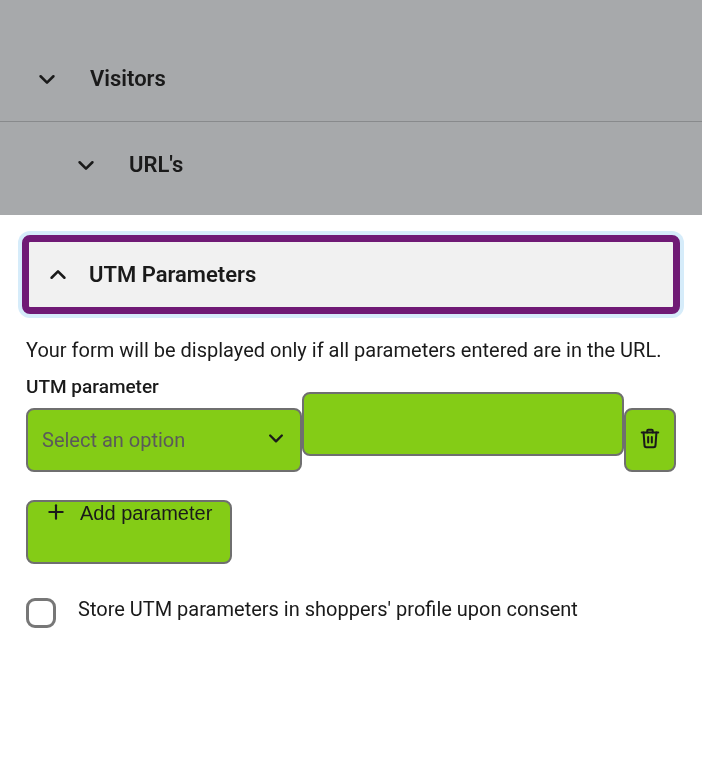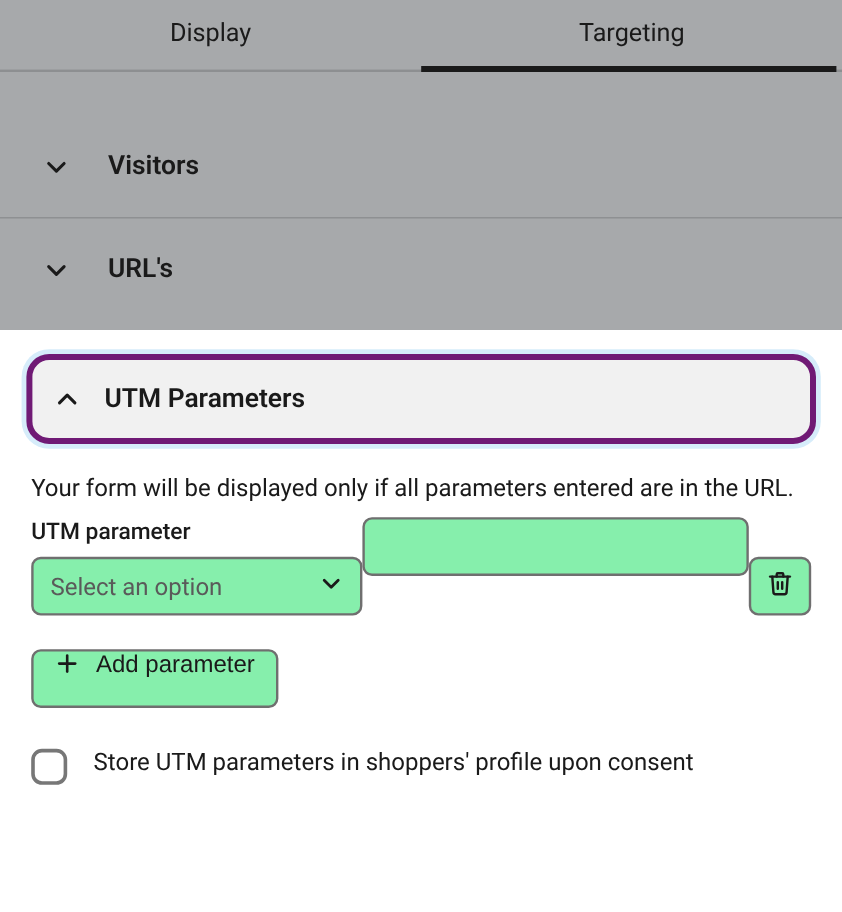--- a/index.html
+++ b/index.html
@@ -57,23 +57,23 @@
     align-items: center;
     justify-content: center;
   }
   .chevron svg { display: block; }
 
   
   .utm-wrapper {
     padding: 20px 22px 0 22px;
   }
   .utm-header-box {
-    border: 5px solid #701a75;
+    border: 7px solid #701a75;
     background: #f1f1f1;
-    border-radius: 19px;
+    border-radius: 8px;
     box-shadow: 0 0 0 4px #d6ecfa;
     padding: 20px 20px 20px 18px;
     display: flex;
     align-items: center;
     gap: 20px;
     cursor: pointer;
   }
   .utm-header-box .label {
     font-size: 22px;
     font-weight: 600;
@@ -82,35 +82,35 @@
   .utm-body {
     padding: 22px 4px 0 4px;
   }
   .desc {
     font-size: 20px;
     line-height: 1.45;
     margin-bottom: 10px;
   }
   .param-row {
     display: flex;
-    align-items: flex-start;
+    align-items: center;
   }
   .field-group { display: flex; flex-direction: column; }
   .field-group.utm { flex: 0 0 276px; }
   .field-group.value { flex: 1; }
   .field-label {
     font-size: 19px;
     font-weight: 500;
     margin-bottom: 10px;
   }
   .select-box, .text-input, .icon-btn, .add-btn {
-    height: 49px;
+    height: 64px;
     border: 2px solid #6f6f6f;
     border-radius: 8px;
-    background: #86efac;
+    background: #84cc16;
     font-size: 20px;
     color: #1a1a1a;
   }
   .select-box {
     display: flex;
     align-items: center;
     justify-content: space-between;
     padding: 0 14px;
     cursor: pointer;
   }
@@ -155,44 +155,35 @@
   }
   .checkbox-label {
     font-size: 20px;
     line-height: 1.5;
   }
 </style>
 </head>
 <body>
 
 <div class="dimmed">
-  <div class="tabs">
-    <div class="tab">
-      <span>Display</span>
-    </div>
-    <div class="tab">
-      <span>Targeting</span>
-    </div>
-    <div class="tab-active-underline"></div>
-  </div>
 
   <div style="padding-top:36px;"></div>
 
   <div class="accordion-section">
     <div class="accordion-header">
       <span class="chevron">
         <svg width="22" height="22" viewBox="0 0 24 24" fill="none" stroke="#1a1a1a" stroke-width="2.8" stroke-linecap="round" stroke-linejoin="round">
             <polyline points="5 9 12 16 19 9"></polyline>
           </svg>
       </span>
       <span class="label">Visitors</span>
     </div>
   </div>
 
-  <div class="accordion-section" style="border-bottom:none;">
+  <div class="accordion-section" style="border-bottom:none;margin-left:39px;">
     <div class="accordion-header">
       <span class="chevron">
         <svg width="22" height="22" viewBox="0 0 24 24" fill="none" stroke="#1a1a1a" stroke-width="2.8" stroke-linecap="round" stroke-linejoin="round">
             <polyline points="5 9 12 16 19 9"></polyline>
           </svg>
       </span>
       <span class="label">URL's</span>
     </div>
   </div>
   <div style="height:8px;"></div>

